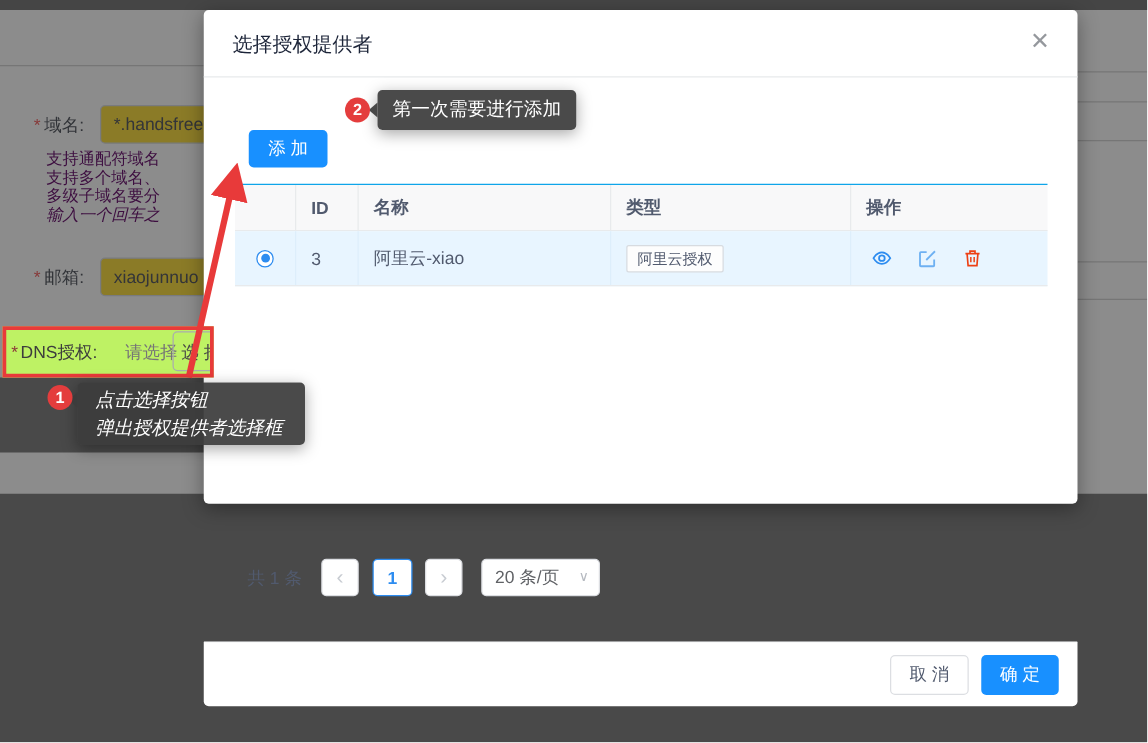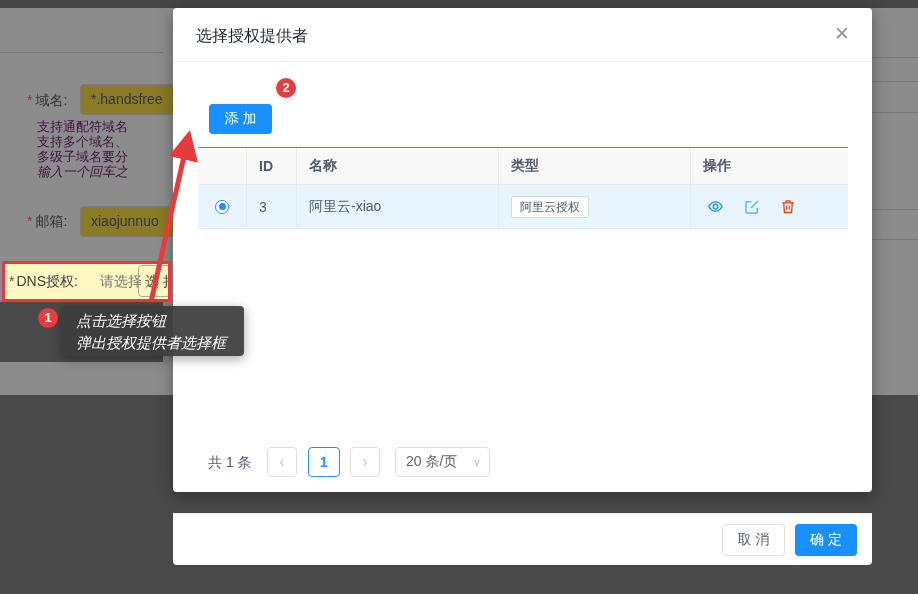--- a/index.html
+++ b/index.html
@@ -16,21 +16,21 @@
   .f-label{position:absolute;font-size:14px;color:#5a5e66;white-space:nowrap;}
   .f-label .star{color:#f56c6c;margin-right:3px;}
   .f-input{position:absolute;height:31px;border:1px solid #dcdfe6;border-radius:4px;background:#fde047;
            font-size:14px;color:#606266;line-height:29px;padding:0 10px;white-space:nowrap;overflow:hidden;}
   .f-tip{position:absolute;font-size:13px;color:#701a75;line-height:14px;white-space:nowrap;width:126px;overflow:hidden;}
 
   
   .overlay{position:absolute;left:0;top:0;width:918px;height:594px;background:rgba(0,0,0,0.45);z-index:10;}
 
   
-  .modal{position:absolute;left:173px;top:8px;width:699px;height:484px;background:#fff;border-radius:4px;
+  .modal{position:absolute;left:163px;top:8px;width:699px;height:395px;background:#fff;border-radius:4px;
          box-shadow:0 4px 16px rgba(0,0,0,0.35);z-index:20;}
   .m-header{position:absolute;left:0;top:0;width:100%;height:54px;border-bottom:1px solid #e8eaec;}
   .m-title{position:absolute;left:23px;top:18px;font-size:16px;font-weight:500;color:#1c2438;}
   .m-close{position:absolute;right:22px;top:16px;font-size:19px;color:#95989d;cursor:pointer;line-height:20px;}
   .add-btn{position:absolute;left:36px;top:96px;width:63px;height:30px;background:#1890ff;color:#fff;
            border:none;border-radius:4px;font-size:14px;cursor:pointer;}
   
   .tbl{position:absolute;left:25px;top:139px;width:650px;border-top:1px solid #0ea5e9;font-size:14px;color:#515a6e;}
   .tr{display:flex;width:650px;}
   .tr.th{height:37px;background:#f8f8f9;border-bottom:1px solid #e8eaec;font-weight:600;}
@@ -66,21 +66,21 @@
   
   .m-footer{position:absolute;left:0;top:505px;width:100%;height:52px;border-top:1px solid #e8eaec;background:#fff;
             border-radius:0 0 4px 4px;}
   .btn-cancel{position:absolute;left:549px;top:10px;width:63px;height:32px;background:#fff;color:#515a6e;
               border:1px solid #dcdee2;border-radius:4px;font-size:14px;cursor:pointer;}
   .btn-ok{position:absolute;left:622px;top:10px;width:62px;height:32px;background:#1890ff;color:#fff;
           border:none;border-radius:4px;font-size:14px;cursor:pointer;}
 
   
   .hl-rect{position:absolute;left:2px;top:261px;width:169px;height:41px;border:3px solid #e83a3a;
-           background:#fef9c3;overflow:hidden;z-index:30;}
+           background:#bef264;overflow:hidden;z-index:30;}
   .d-label{position:absolute;left:4px;top:9px;font-size:14px;color:#3d3d3d;white-space:nowrap;}
   .d-label .star{color:#8c3a3a;margin-right:2px;}
   .d-ph{position:absolute;left:95px;top:9px;font-size:14px;color:#767676;white-space:nowrap;}
   .d-btn{position:absolute;left:133px;top:1px;width:46px;height:32px;border:1px solid #aaacae;border-radius:4px;
          font-size:14px;color:#474747;line-height:30px;text-align:center;white-space:nowrap;}
   .anno-arrow{position:absolute;left:0;top:0;z-index:35;pointer-events:none;}
   .badge{position:absolute;width:20px;height:20px;border-radius:50%;background:#e43d3d;color:#fff;
          font-size:13px;font-weight:bold;text-align:center;line-height:20px;z-index:50;}
   .b1{left:38px;top:308px;}
   .b2{left:276px;top:78px;}
@@ -202,14 +202,18 @@
     <line x1="151" y1="302" x2="185" y2="152" stroke="#e83a3a" stroke-width="5" marker-end="url(#ah)"></line>
   </svg>
 
   <div class="badge b1">1</div>
   <div class="tip t1">
     <span class="notch n1"></span>
     <div>点击选择按钮</div>
     <div>弹出授权提供者选择框</div>
   </div>
   <div class="badge b2">2</div>
+  <div class="tip t2">
+    <span class="notch n2"></span>
+    <span>第一次需要进行添加</span>
+  </div>
 
 </div>
 
 </body></html>

